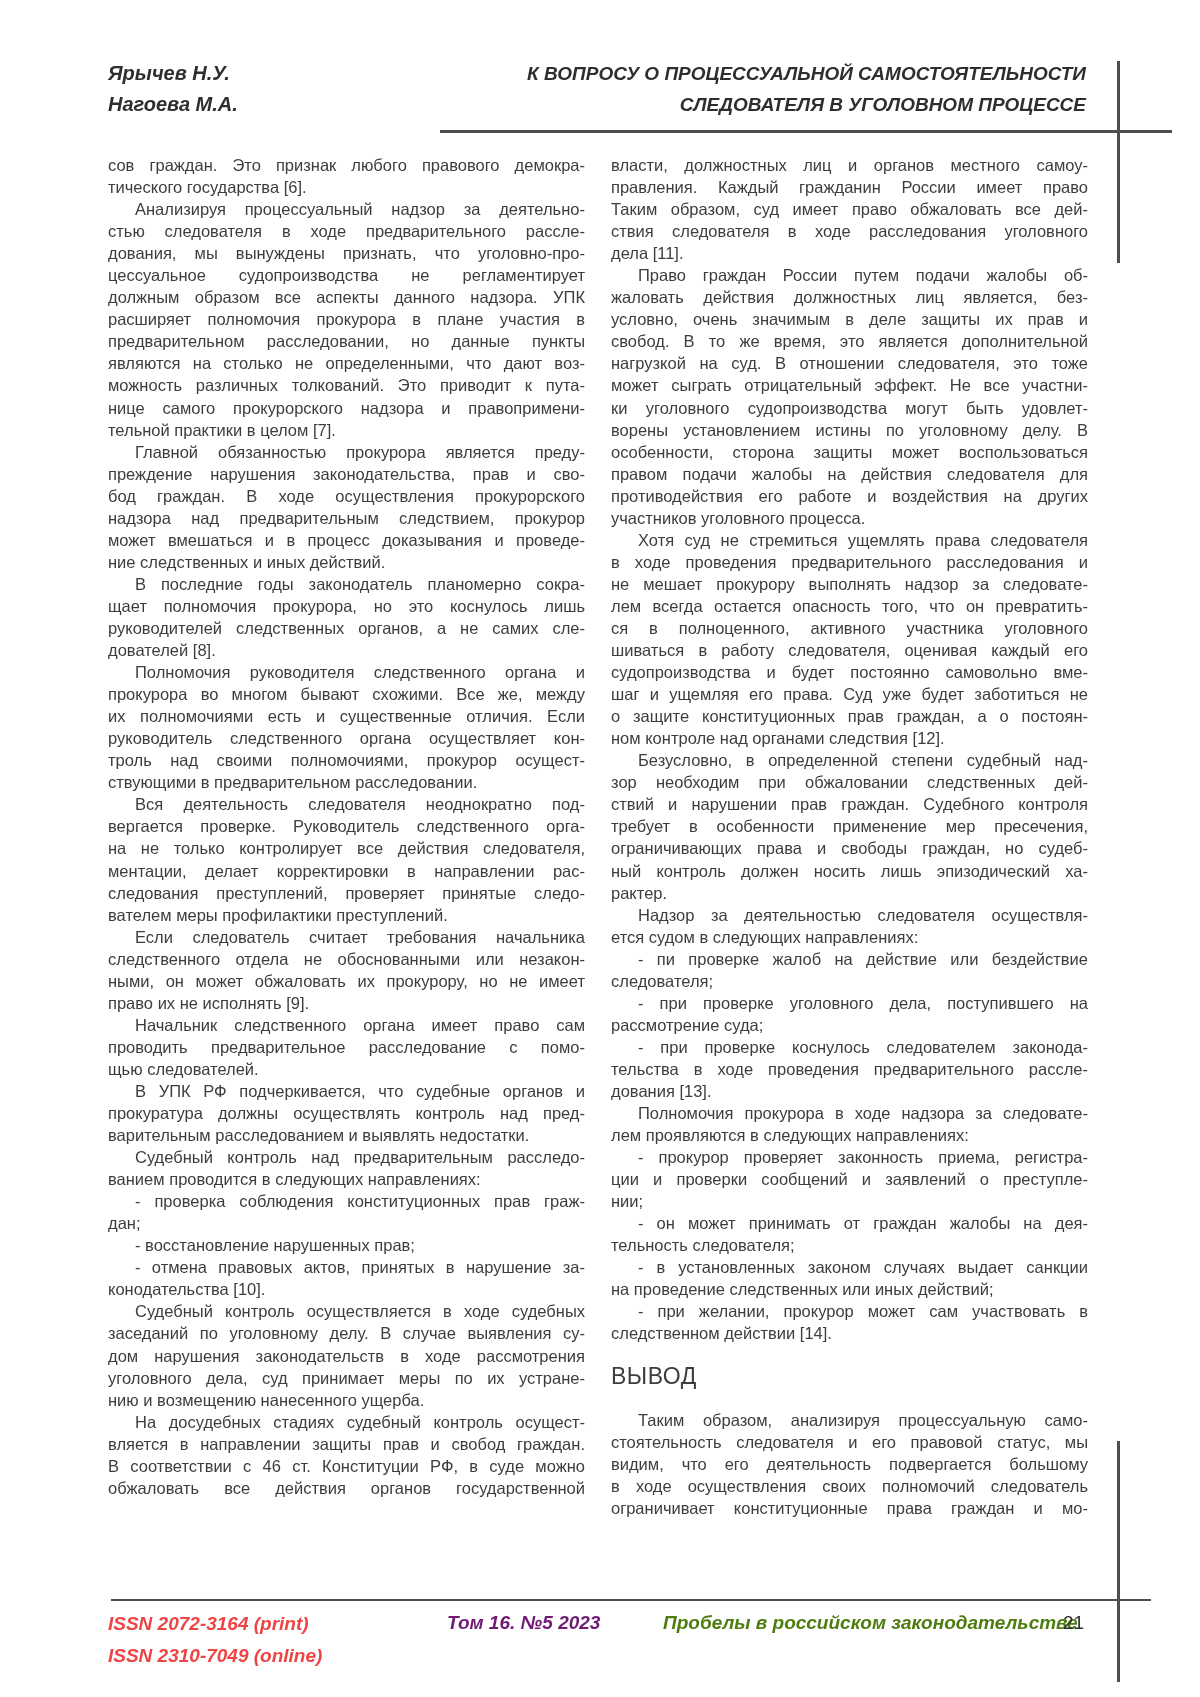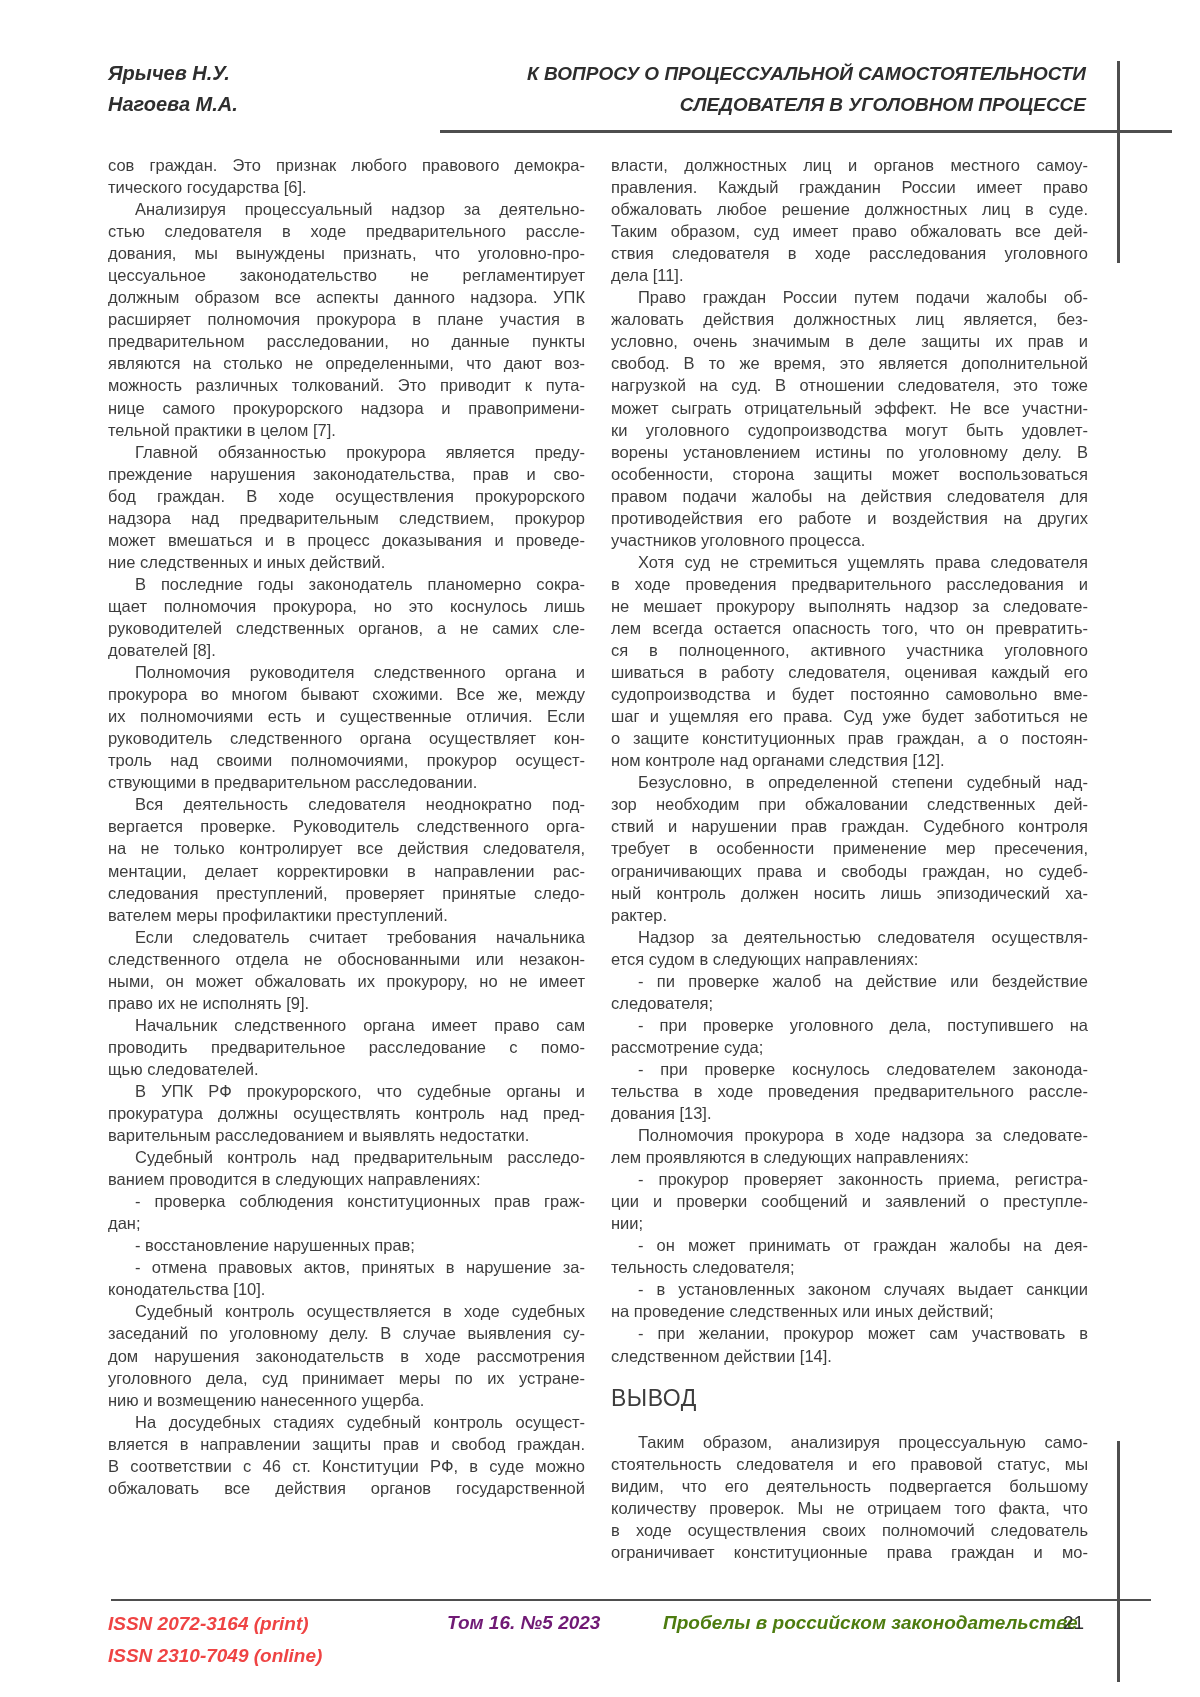--- a/index.html
+++ b/index.html
@@ -55,21 +55,21 @@
 
   <div class="col col-left">
       <div>
         <div class="line">сов граждан. Это признак любого правового демокра-</div>
         <div class="line endline">тического государства [6].</div>
       </div>
       <div>
         <div class="line ind">Анализируя процессуальный надзор за деятельно-</div>
         <div class="line">стью следователя в ходе предварительного рассле-</div>
         <div class="line">дования, мы вынуждены признать, что уголовно-про-</div>
-        <div class="line">цессуальное законодательство не регламентирует</div>
+        <div class="line">цессуальное судопроизводства не регламентирует</div>
         <div class="line">должным образом все аспекты данного надзора. УПК</div>
         <div class="line">расширяет полномочия прокурора в плане участия в</div>
         <div class="line">предварительном расследовании, но данные пункты</div>
         <div class="line">являются на столько не определенными, что дают воз-</div>
         <div class="line">можность различных толкований. Это приводит к пута-</div>
         <div class="line">нице самого прокурорского надзора и правопримени-</div>
         <div class="line endline">тельной практики в целом [7].</div>
       </div>
       <div>
         <div class="line ind">Главной обязанностью прокурора является преду-</div>
@@ -106,21 +106,21 @@
         <div class="line">следственного отдела не обоснованными или незакон-</div>
         <div class="line">ными, он может обжаловать их прокурору, но не имеет</div>
         <div class="line endline">право их не исполнять [9].</div>
       </div>
       <div>
         <div class="line ind">Начальник следственного органа имеет право сам</div>
         <div class="line">проводить предварительное расследование с помо-</div>
         <div class="line endline">щью следователей.</div>
       </div>
       <div>
-        <div class="line ind">В УПК РФ прокурорского, что судебные органы и</div>
+        <div class="line ind">В УПК РФ подчеркивается, что судебные органов и</div>
         <div class="line">прокуратура должны осуществлять контроль над пред-</div>
         <div class="line endline">варительным расследованием и выявлять недостатки.</div>
       </div>
       <div>
         <div class="line ind">Судебный контроль над предварительным расследо-</div>
         <div class="line endline">ванием проводится в следующих направлениях:</div>
       </div>
       <div>
         <div class="line ind">- проверка соблюдения конституционных прав граж-</div>
         <div class="line endline">дан;</div>
@@ -143,21 +143,20 @@
         <div class="line ind">На досудебных стадиях судебный контроль осущест-</div>
         <div class="line">вляется в направлении защиты прав и свобод граждан.</div>
         <div class="line">В соответствии с 46 ст. Конституции РФ, в суде можно</div>
         <div class="line">обжаловать все действия органов государственной</div>
       </div>
     </div>
   <div class="col col-right">
       <div>
         <div class="line">власти, должностных лиц и органов местного самоу-</div>
         <div class="line">правления. Каждый гражданин России имеет право</div>
-        <div class="line">обжаловать любое решение должностных лиц в суде.</div>
         <div class="line">Таким образом, суд имеет право обжаловать все дей-</div>
         <div class="line">ствия следователя в ходе расследования уголовного</div>
         <div class="line endline">дела [11].</div>
       </div>
       <div>
         <div class="line ind">Право граждан России путем подачи жалобы об-</div>
         <div class="line">жаловать действия должностных лиц является, без-</div>
         <div class="line">условно, очень значимым в деле защиты их прав и</div>
         <div class="line">свобод. В то же время, это является дополнительной</div>
         <div class="line">нагрузкой на суд. В отношении следователя, это тоже</div>
@@ -226,21 +225,20 @@
       </div>
       <div>
         <div class="line ind">- при желании, прокурор может сам участвовать в</div>
         <div class="line endline">следственном действии [14].</div>
       </div>
       <div class="heading">ВЫВОД</div>
       <div>
         <div class="line ind">Таким образом, анализируя процессуальную само-</div>
         <div class="line">стоятельность следователя и его правовой статус, мы</div>
         <div class="line">видим, что его деятельность подвергается большому</div>
-        <div class="line">количеству проверок. Мы не отрицаем того факта, что</div>
         <div class="line">в ходе осуществления своих полномочий следователь</div>
         <div class="line">ограничивает конституционные права граждан и мо-</div>
       </div>
     </div>
 
   <div class="footer-rule"></div>
   <div class="vrule vrule-bottom"></div>
 
   <div class="issn">
     <div>ISSN 2072-3164 (print)</div>

